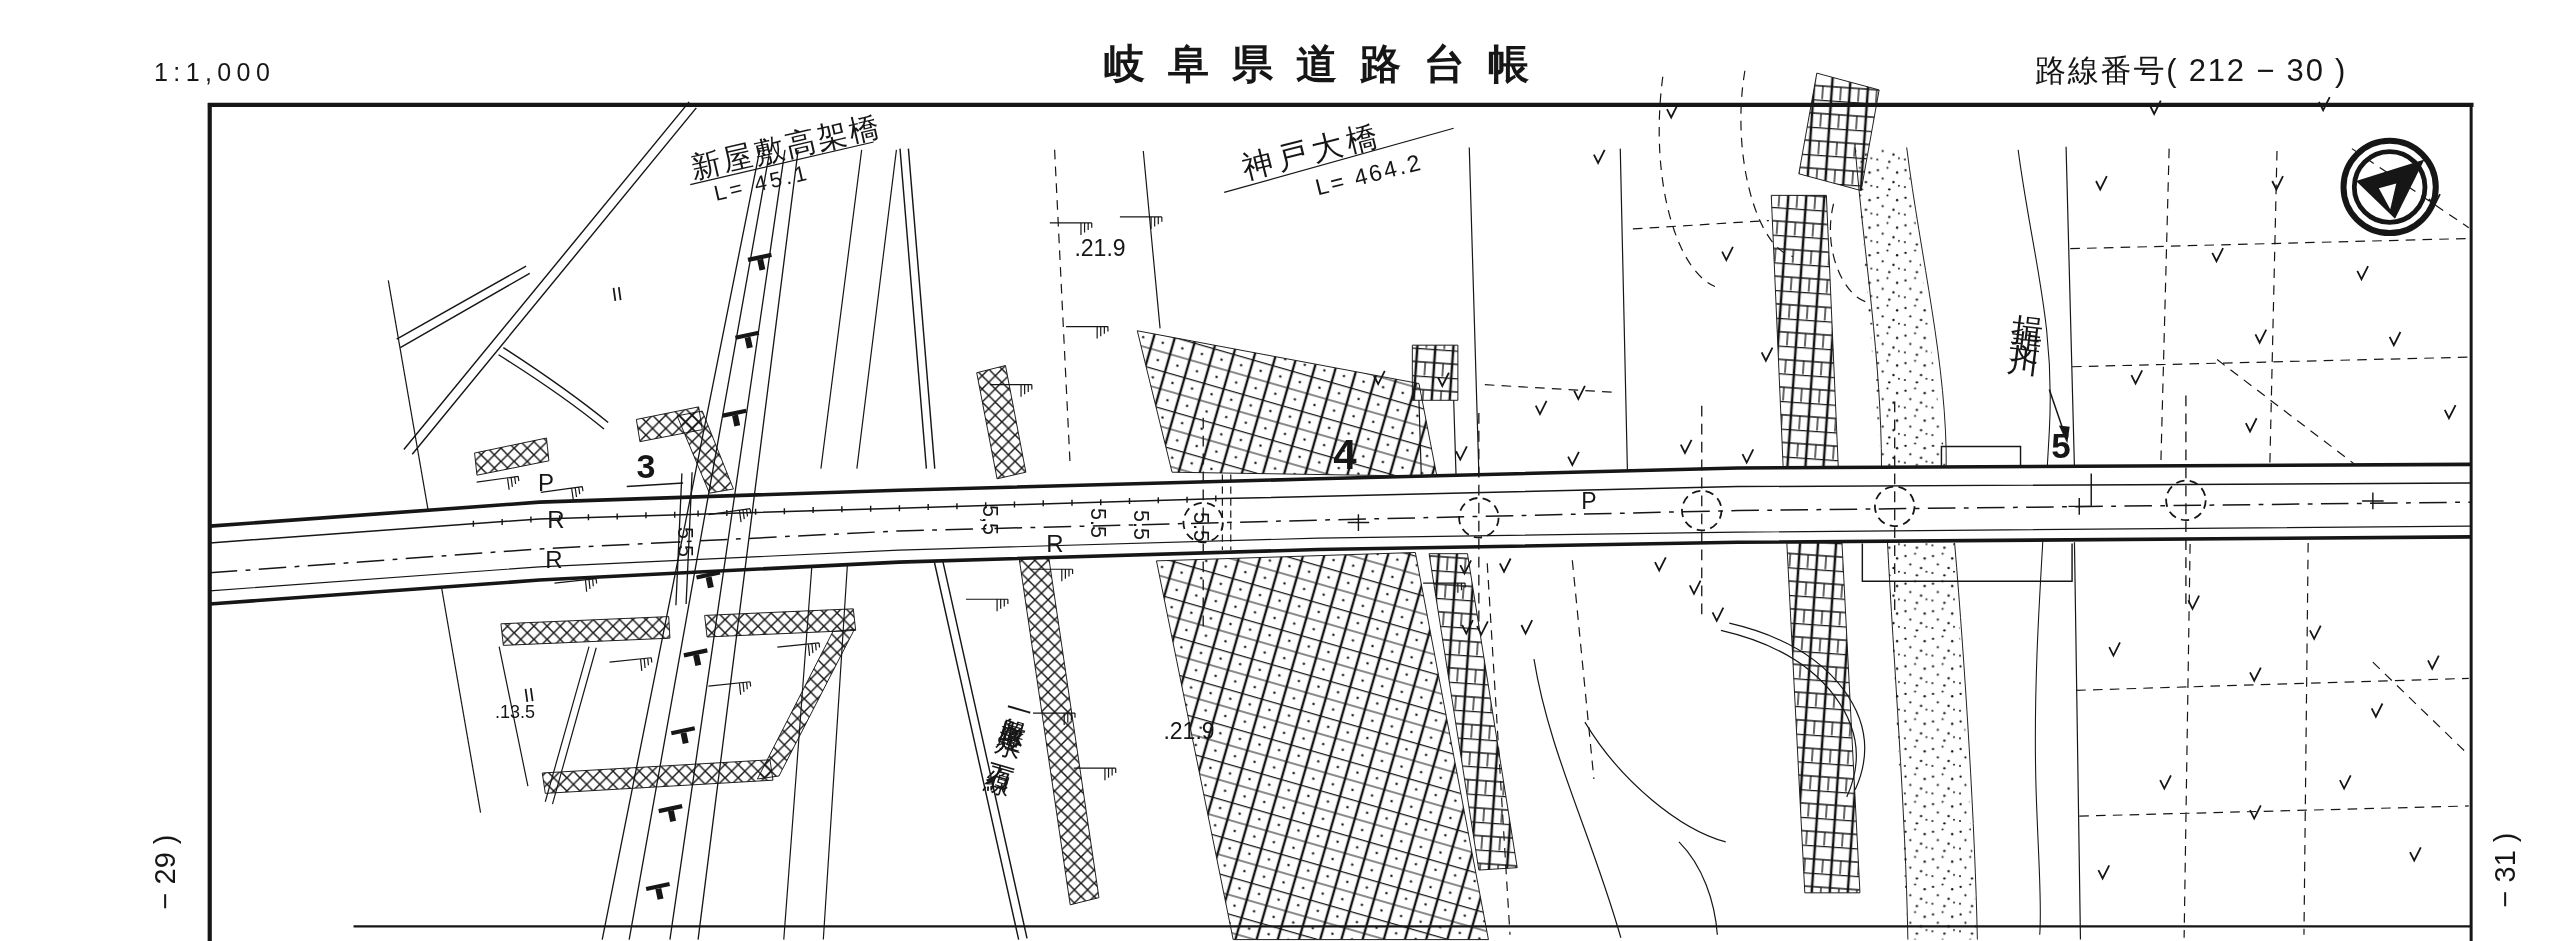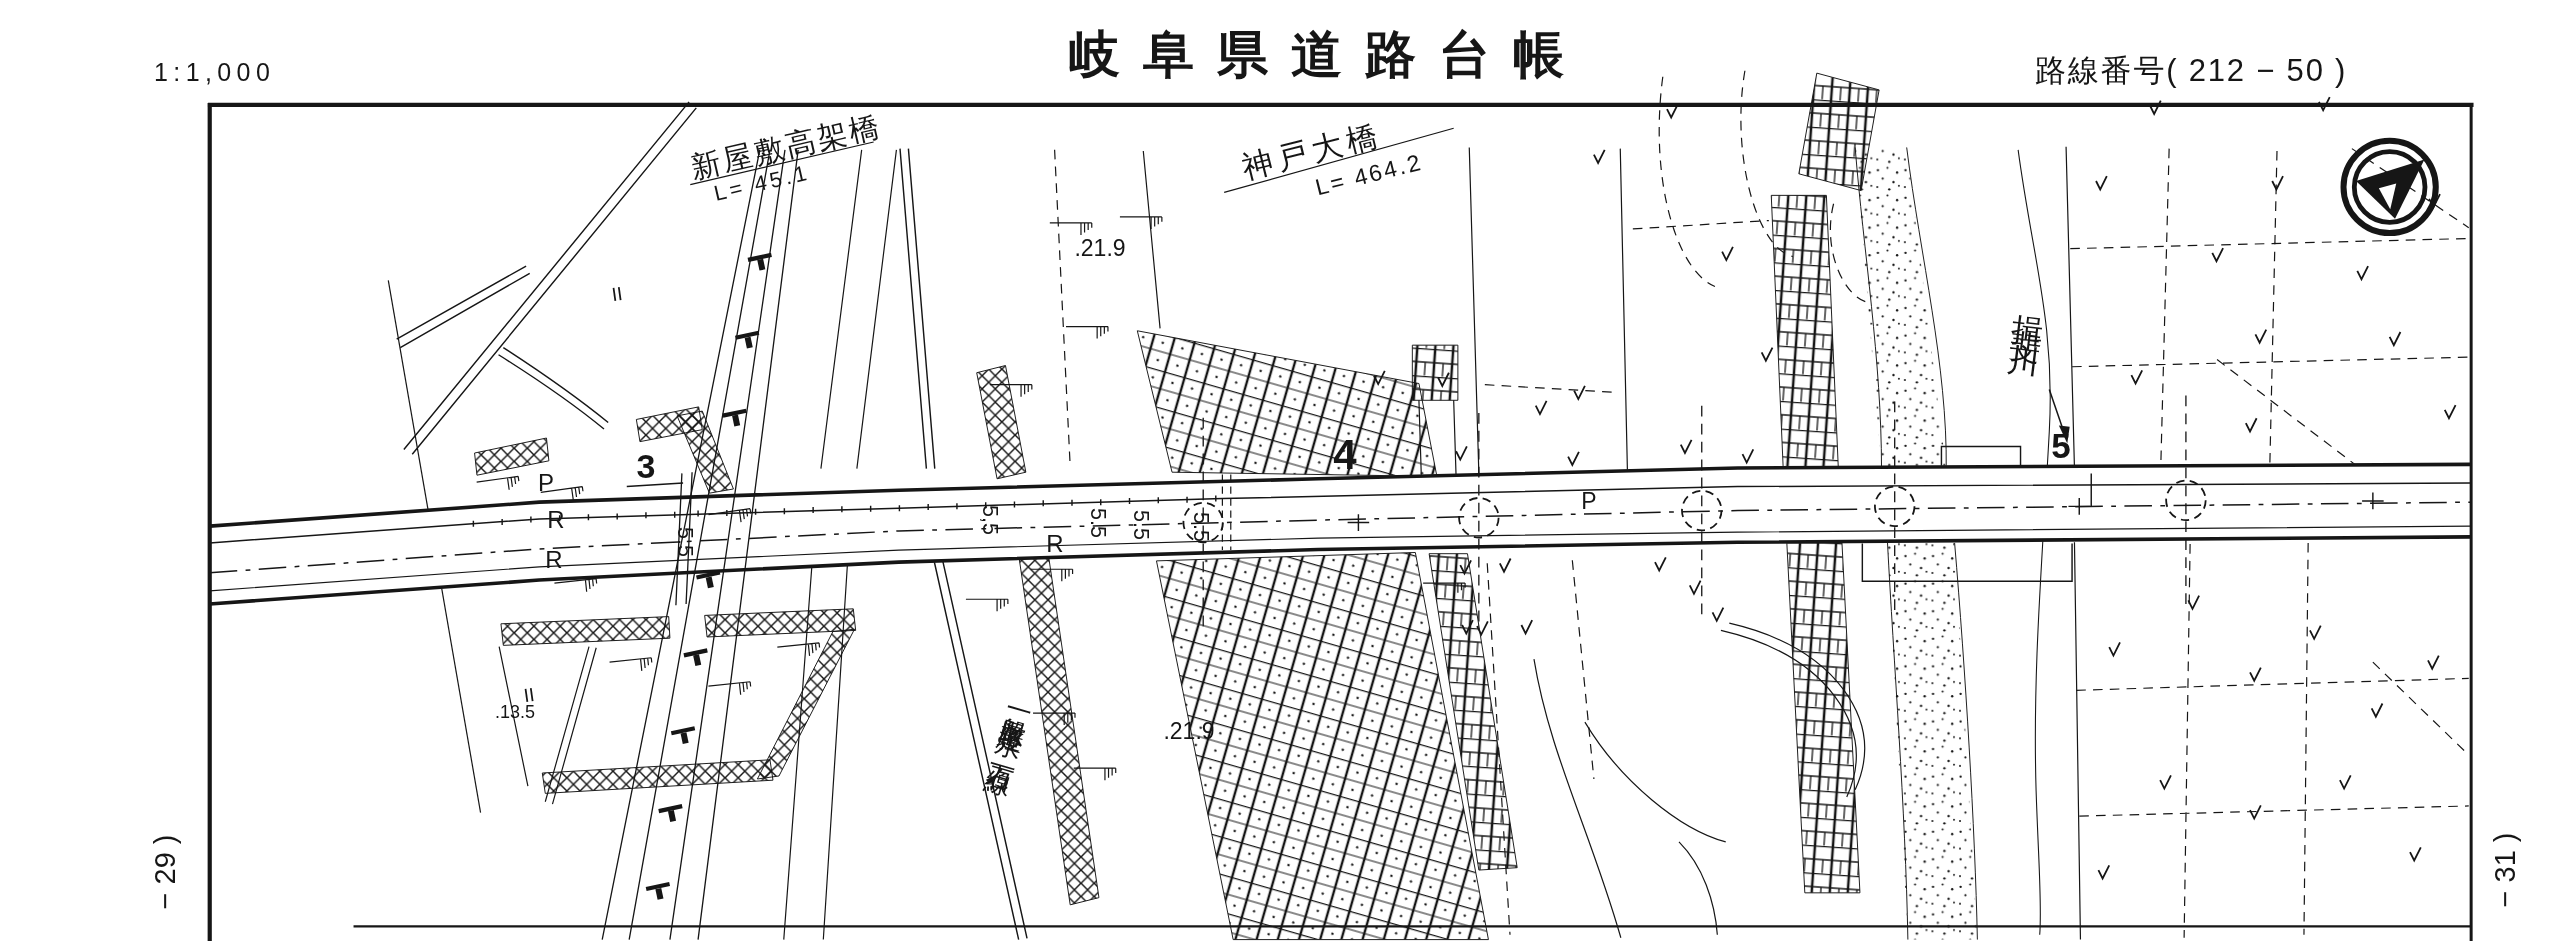--- a/index.html
+++ b/index.html
@@ -1,21 +1,21 @@
 <!DOCTYPE html>
 <html style="font-size:9.6px"><head>
 <meta charset="utf-8">
 <style>
   html,body{margin:0;padding:0;}
   body{width:2576px;height:942px;background:#ffffff;position:relative;overflow:hidden;
        font-family:"Liberation Sans","DejaVu Sans",sans-serif;color:#161616;}
   #map-svg{position:absolute;left:0;top:0;}
   .hdr{position:absolute;white-space:pre;line-height:1;}
   #scale-label{left:154px;top:60px;font-size:25px;letter-spacing:5.4px;}
-  #sheet-title{left:1328px;top:29px;font-size:51px;font-weight:bold;letter-spacing:23px;transform:translateX(-50%);}
+  #sheet-title{left:1328px;top:44px;font-size:41px;font-weight:bold;letter-spacing:23px;transform:translateX(-50%);}
   #route-label{left:2035px;top:55px;font-size:31px;letter-spacing:1.8px;}
   .sheetref{position:absolute;white-space:pre;font-size:29px;line-height:1;transform:translate(-50%,-50%) rotate(-90deg);}
   #ref-left{left:165px;top:872px;}
   #ref-right{left:2505px;top:870px;}
   #annotation-layer{position:absolute;left:0;top:0;width:2576px;height:942px;pointer-events:none;}
   .ann{position:absolute;white-space:pre;line-height:1;color:#161616;}
   .vert{writing-mode:vertical-rl;text-orientation:upright;}
 </style>
 </head>
 <body>
@@ -235,21 +235,21 @@
   <g>
     <circle cx="3988" cy="312" r="77" fill="none" stroke="#161616" stroke-width="10"></circle>
     <circle cx="3988" cy="312" r="59" fill="none" stroke="#161616" stroke-width="8"></circle>
     <polygon points="3932,302 4046,266 3997,365" fill="#161616"></polygon>
     <polygon points="3970,314 3999,306 3989,349" fill="#ffffff"></polygon>
   </g>
 </svg>
 
 <div class="hdr" id="scale-label">1:1,000</div>
 <div class="hdr" id="sheet-title">岐阜県道路台帳</div>
-<div class="hdr" id="route-label">路線番号( 212 − 50 )</div>
+<div class="hdr" id="route-label">路線番号( 212 − 30 )</div>
 <div class="sheetref" id="ref-left">− 29 )</div>
 <div class="sheetref" id="ref-right">− 31 )</div>
 
 <div id="annotation-layer">
     <div class="ann" style="left: 786px; top: 147px; font-size: 30px; letter-spacing: 2.4px; transform: translate(-50%, -50%) rotate(-13deg);">新屋敷高架橋</div>
     <div class="ann" style="left: 762px; top: 183px; font-size: 21.6px; letter-spacing: 3.6px; transform: translate(-50%, -50%) rotate(-13deg);">L= 45.1</div>
     <div class="ann" style="left: 1312px; top: 151px; font-size: 31px; letter-spacing: 4.8px; transform: translate(-50%, -50%) rotate(-14deg);">神戸大橋</div>
     <div class="ann" style="left: 1369px; top: 175px; font-size: 23px; letter-spacing: 2.4px; transform: translate(-50%, -50%) rotate(-14deg);">L= 464.2</div>
     <div class="ann vert" style="left: 2030px; top: 312px; font-size: 32px; letter-spacing: 14.4px; transform: translate(-50%, -50%) rotate(7deg);">揖斐川</div>
     <div class="ann vert" style="left: 1015px; top: 726px; font-size: 26px; letter-spacing: 3px; transform: translate(-50%, -50%) rotate(16deg);">一般県道脛永~万石線</div>

